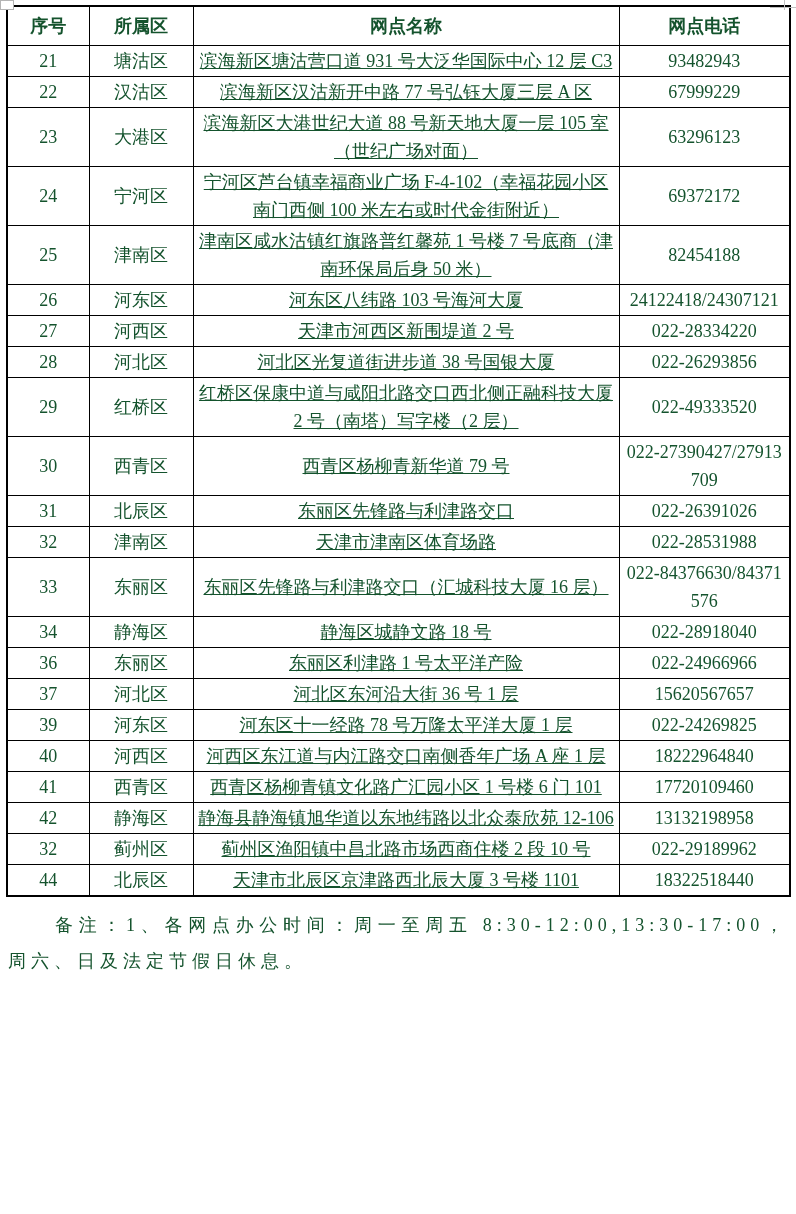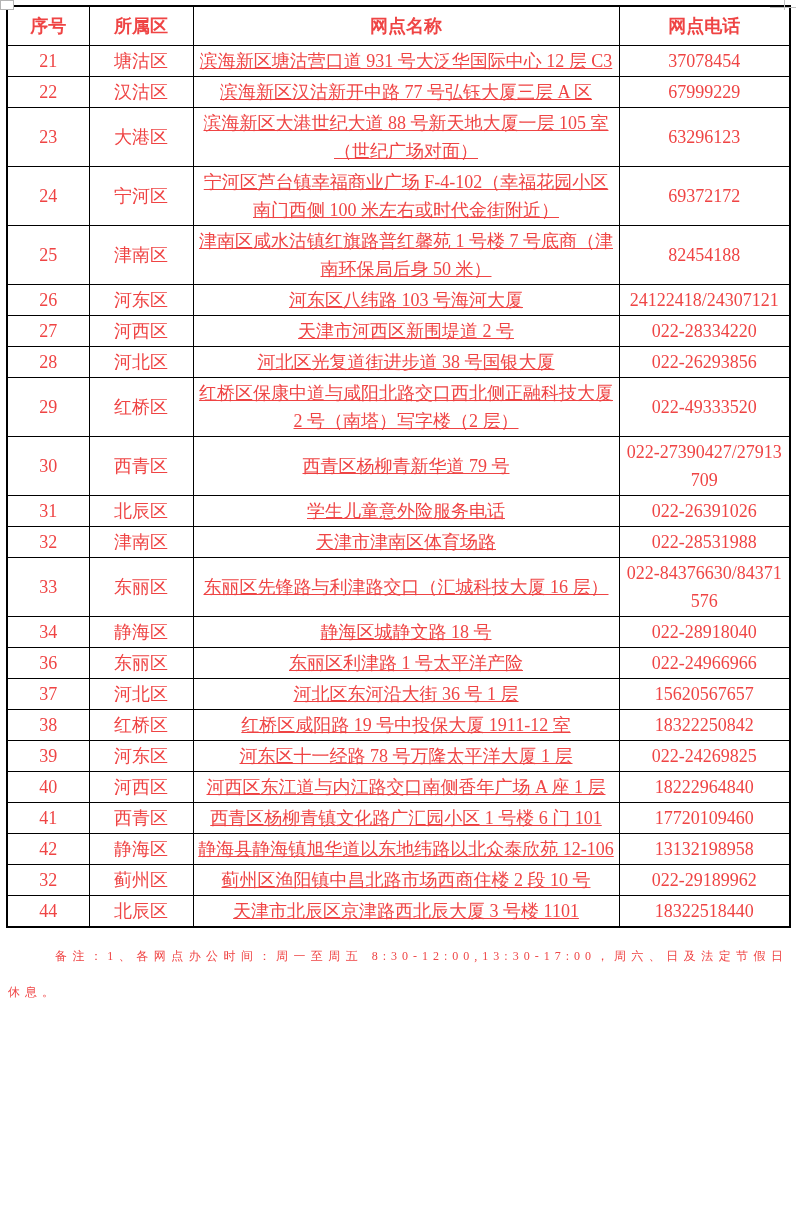--- a/index.html
+++ b/index.html
@@ -1,19 +1,19 @@
 <!DOCTYPE html>
 <html><head>
 <meta charset="utf-8">
 <style>
   html,body{margin:0;padding:0;background:#ffffff;}
   .page{
     position:relative;
     width:796px;height:1214px;
-    background:#ffffff;color:#ef4444;
+    background:#ffffff;color:#14532d;
     font-family:"Liberation Serif","DejaVu Serif",serif;
     overflow:hidden;
   }
   table.branch-table{
     border-collapse:collapse;
     table-layout:fixed;
     width:783px;
     margin:5px 0 0 6px;
     border:2px solid #000;
   }
@@ -30,21 +30,21 @@
     font-weight:bold;
     padding:5px 3px;
   }
   td.cell-name{padding:1px 3px;text-decoration:underline;}
   td.cell-phone{word-break:break-all;}
   .notes{
     margin:10px 8px 0 8px;
   }
   .notes p{
     margin:0;
-    font-size:12px;
+    font-size:18px;
     line-height:36px;
     letter-spacing:5px;
     text-align:justify;
     text-indent:47px;
   }
   
   .handle-artifact{
     position:absolute;left:0;top:0;width:12px;height:8px;
     border:1px solid #b4b4b4;background:#fff;
   }
@@ -73,21 +73,21 @@
         <th>所属区</th>
         <th>网点名称</th>
         <th>网点电话</th>
       </tr>
     </thead>
     <tbody>
     <tr>
       <td class="cell-no">21</td>
       <td class="cell-district">塘沽区</td>
       <td class="cell-name">滨海新区塘沽营口道 931 号大泛华国际中心 12 层 C3</td>
-      <td class="cell-phone">37078454</td>
+      <td class="cell-phone">93482943</td>
     </tr>
 
     <tr>
       <td class="cell-no">22</td>
       <td class="cell-district">汉沽区</td>
       <td class="cell-name">滨海新区汉沽新开中路 77 号弘钰大厦三层 A 区</td>
       <td class="cell-phone">67999229</td>
     </tr>
 
     <tr>
@@ -142,21 +142,21 @@
     <tr>
       <td class="cell-no">30</td>
       <td class="cell-district">西青区</td>
       <td class="cell-name">西青区杨柳青新华道 79 号</td>
       <td class="cell-phone">022-27390427/27913709</td>
     </tr>
 
     <tr>
       <td class="cell-no">31</td>
       <td class="cell-district">北辰区</td>
-      <td class="cell-name">学生儿童意外险服务电话</td>
+      <td class="cell-name">东丽区先锋路与利津路交口</td>
       <td class="cell-phone">022-26391026</td>
     </tr>
 
     <tr>
       <td class="cell-no">32</td>
       <td class="cell-district">津南区</td>
       <td class="cell-name">天津市津南区体育场路</td>
       <td class="cell-phone">022-28531988</td>
     </tr>
 
@@ -182,26 +182,20 @@
       <td class="cell-phone">022-24966966</td>
     </tr>
 
     <tr>
       <td class="cell-no">37</td>
       <td class="cell-district">河北区</td>
       <td class="cell-name">河北区东河沿大街 36 号 1 层</td>
       <td class="cell-phone">15620567657</td>
     </tr>
 
-    <tr>
-      <td class="cell-no">38</td>
-      <td class="cell-district">红桥区</td>
-      <td class="cell-name">红桥区咸阳路 19 号中投保大厦 1911-12 室</td>
-      <td class="cell-phone">18322250842</td>
-    </tr>
 
     <tr>
       <td class="cell-no">39</td>
       <td class="cell-district">河东区</td>
       <td class="cell-name">河东区十一经路 78 号万隆太平洋大厦 1 层</td>
       <td class="cell-phone">022-24269825</td>
     </tr>
 
     <tr>
       <td class="cell-no">40</td>

